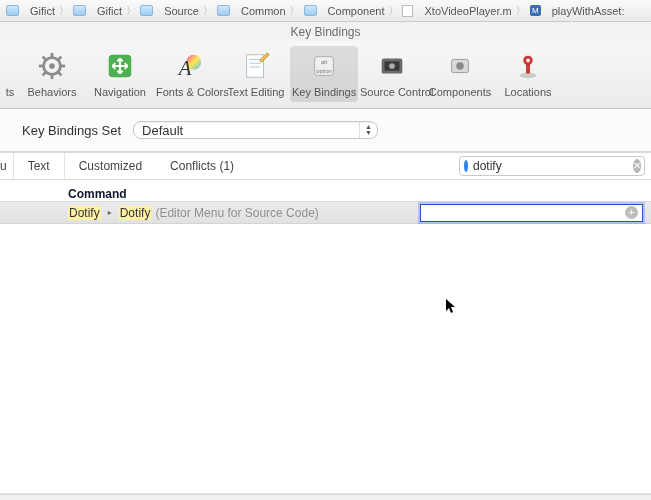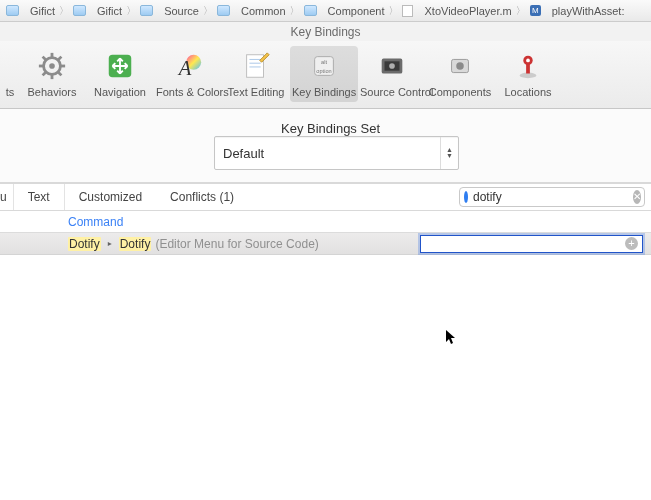--- a/index.html
+++ b/index.html
@@ -65,29 +65,28 @@
   .tool-label { display: block; white-space: nowrap; }
   .tool-item.partial .tool-icon { width: 14px; }
   .tool-item.partial .tool-label { text-align: center; }
 
   .settings-row {
     display: flex;
     align-items: center;
     padding: 12px 0 12px 22px;
     border-bottom: 1px solid #d9d9d9;
     background: #fbfbfb;
-    flex-direction: column;
   }
   .settings-row label { font-size: 13px; color: #333; margin-right: 12px; }
   .select-wrap {
     position: relative;
-    width: 245px; height: 34px;
+    width: 245px; height: 18px;
     background: #fff;
     border: 1px solid #c6c6c6;
-    border-radius: 2px;
+    border-radius: 8px;
     display: flex; align-items: center;
     padding: 0 24px 0 8px;
     font-size: 13px;
     box-shadow: inset 0 1px 1px rgba(0,0,0,0.05);
   }
   .select-arrows {
     position: absolute; right: 0; top: 0; bottom: 0; width: 18px;
     border-left: 1px solid #ddd;
     display: flex; flex-direction: column; align-items: center; justify-content: center;
     font-size: 7px; color: #555; line-height: 6px;
@@ -129,25 +128,26 @@
     flex: 1; border: none; outline: none; font-size: 12px; color: #333; background: transparent;
   }
   .clear-btn {
     width: 14px; height: 14px; border-radius: 50%;
     background: #b7b7b7; color: #fff; font-size: 10px; line-height: 14px; text-align: center;
   }
 
   .table-header {
     display: flex;
     height: 22px;
-    align-items: center;
+    align-items: flex-end;
     background: #fff;
     border-bottom: 1px solid #dcdcdc;
     font-size: 12px;
-    color: #3b82f6;
+    color: #0f172a;
+    font-weight: bold;
   }
   .col-command { width: 420px; padding-left: 68px; }
   .col-key { flex: 1; padding-left: 8px; }
 
   .table-row {
     display: flex;
     align-items: center;
     height: 22px;
     background: linear-gradient(#ecebeb, #e2e1e1);
     border-bottom: 1px solid #d4d4d4;

